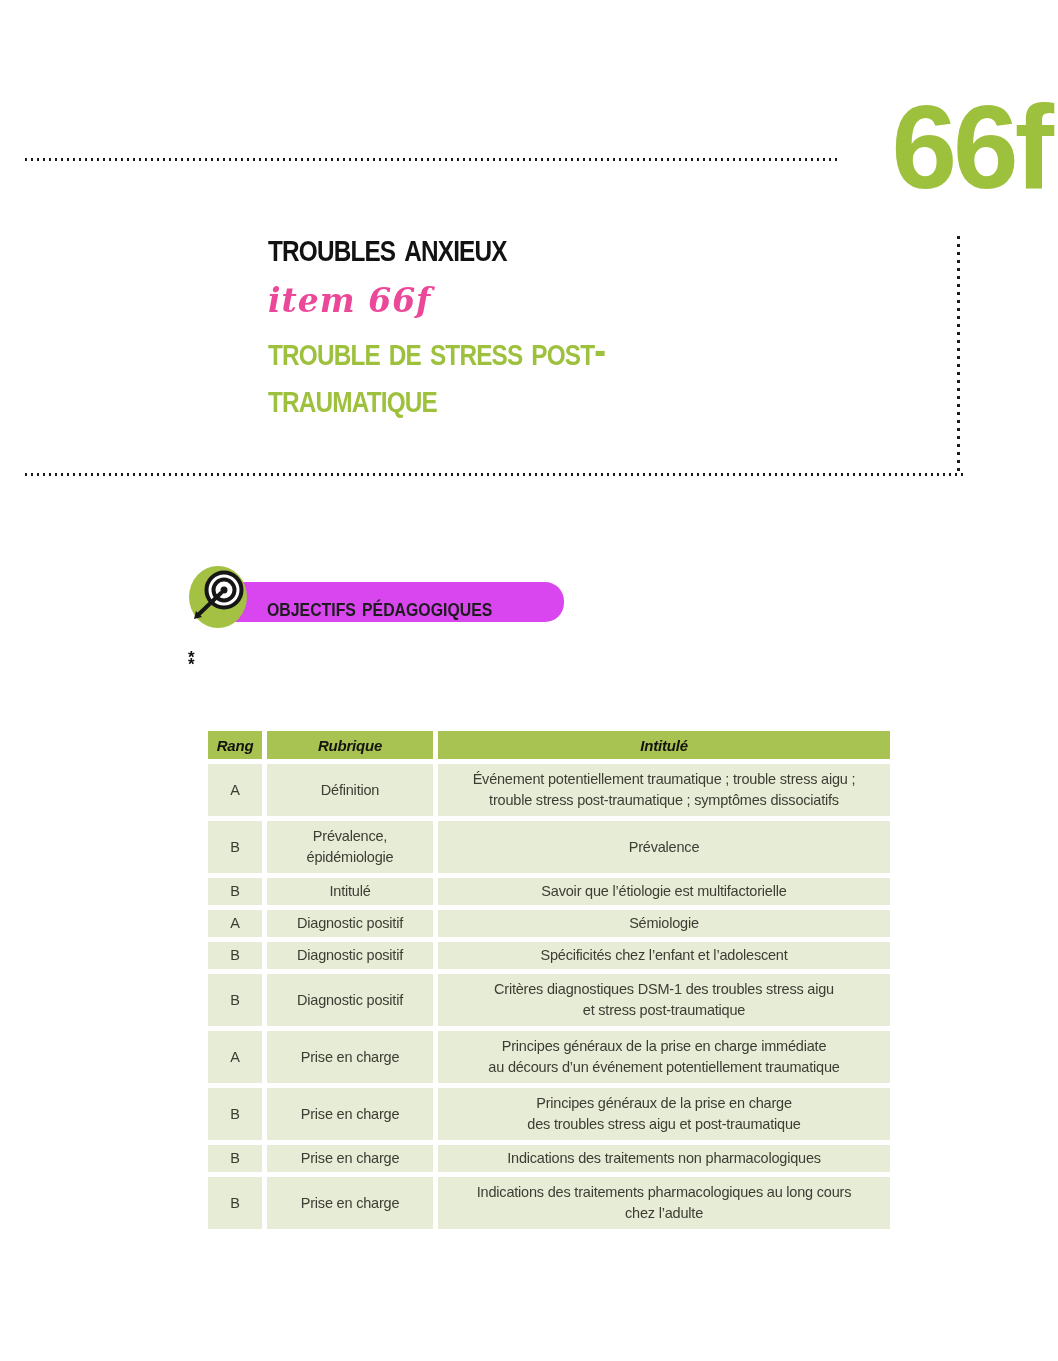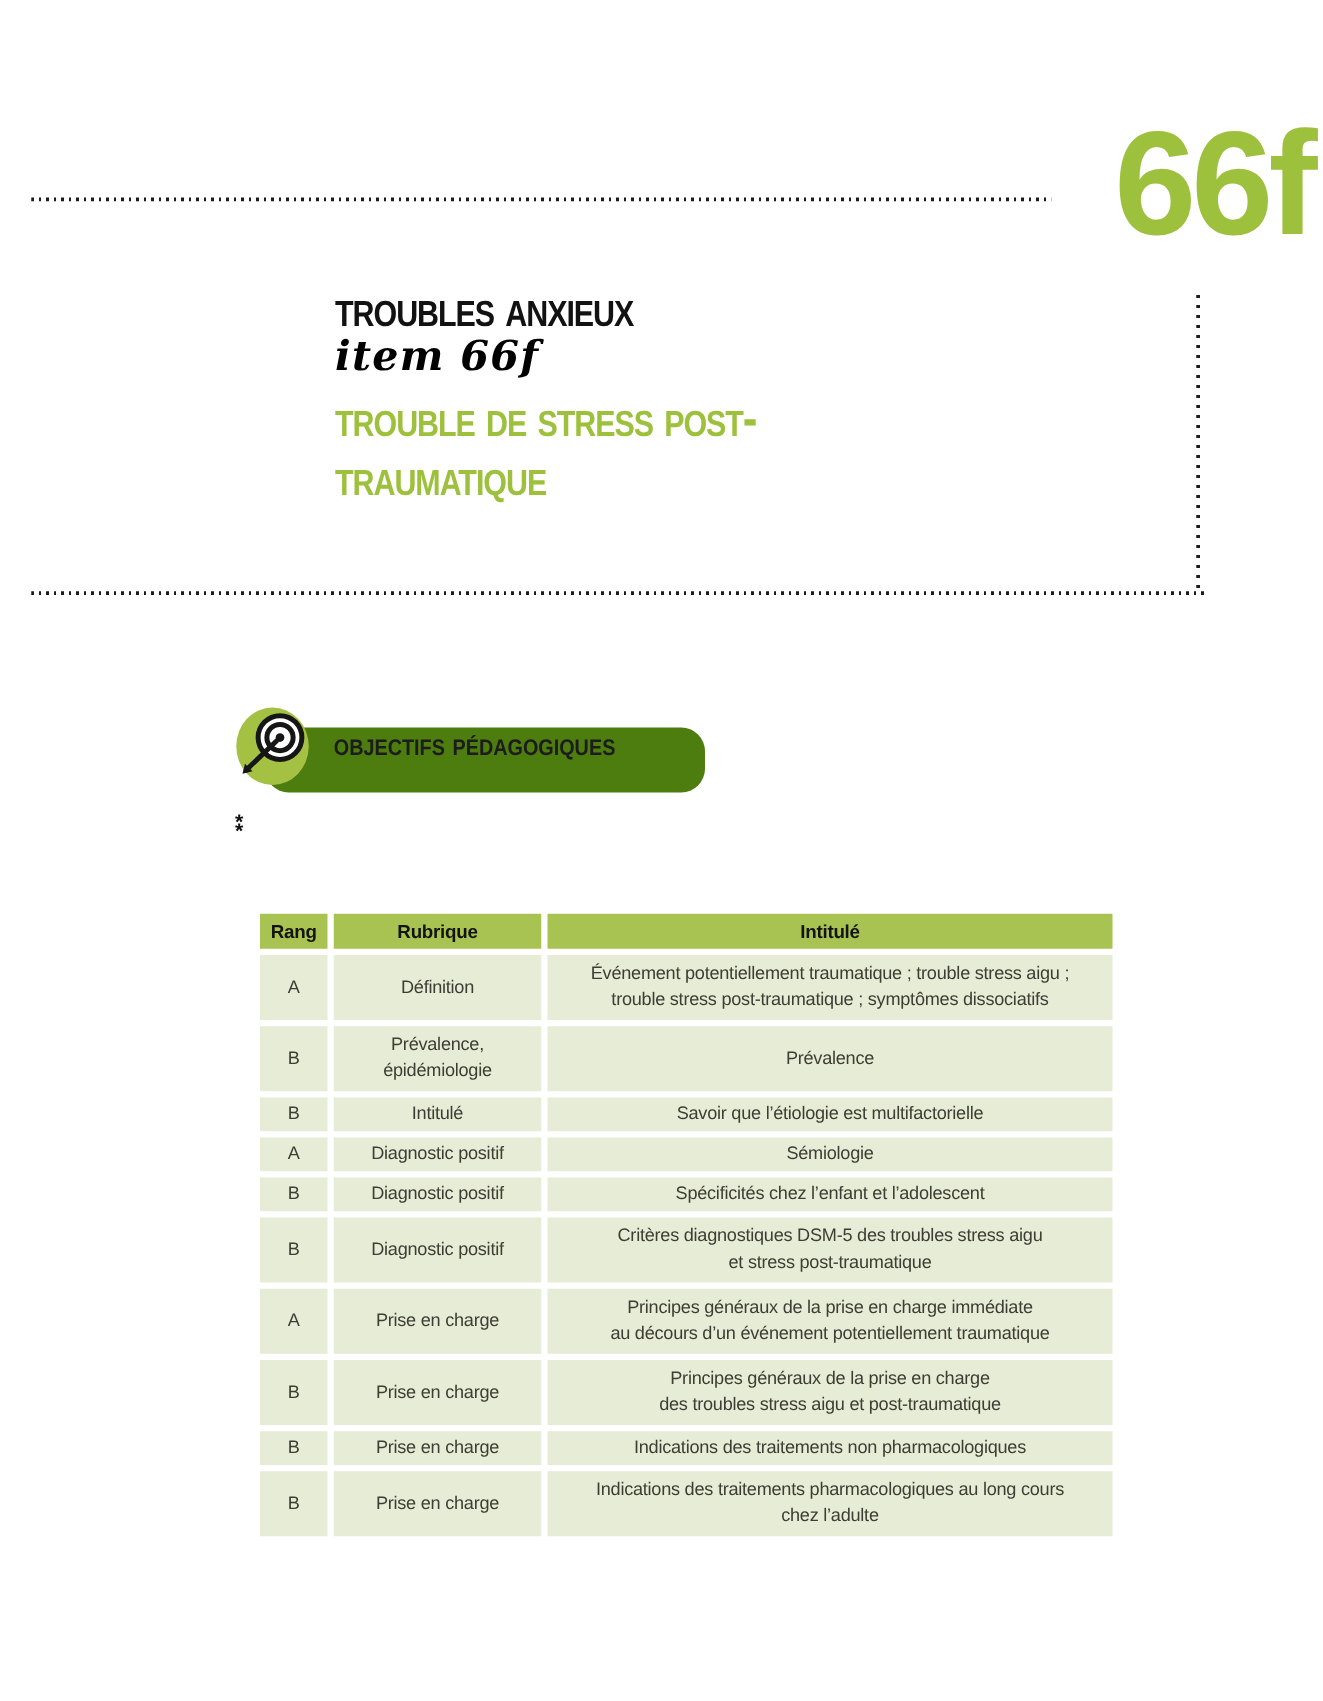--- a/index.html
+++ b/index.html
@@ -54,25 +54,26 @@
     text-transform: lowercase;
     font-size: 42px;
     font-weight: bold;
     letter-spacing: -1px;
     color: #121212;
     transform: scaleX(0.84);
     transform-origin: left top;
     line-height: 1.0;
   }
   .title-script {
+    margin-top: 16px;
     font-family: "DejaVu Serif", serif;
     font-style: italic;
     font-weight: bold;
     font-size: 33px;
-    color: #000000;
+    color: #ec4899;
     letter-spacing: 1px;
     line-height: 1.0;
   }
   .title-green {
     margin-top: 10px;
     width: 440px;
     font-variant: small-caps;
     text-transform: lowercase;
     font-size: 42px;
     font-weight: bold;
@@ -83,25 +84,25 @@
     line-height: 1.12;
   }
 
   
   .obj-banner { position: absolute; left: 188px; top: 565px; }
   .obj-pill {
     position: absolute;
     left: 24px;
     top: 17px;
     width: 352px;
-    height: 52px;
-    background: #4d7c0f;
+    height: 40px;
+    background: #d946ef;
     border-radius: 19px;
     display: flex;
-    align-items: flex-start;
+    align-items: flex-end;
     padding-left: 55px;
   }
   .obj-pill-label {
     font-variant: small-caps;
     text-transform: lowercase;
     font-size: 25px;
     font-weight: bold;
     letter-spacing: 0px;
     color: #1c1c1c;
     transform: scaleX(0.88);
@@ -151,20 +152,21 @@
   .rank-table th {
     background: #a9c353;
     color: #14140f;
     font-size: 15px;
     font-weight: bold;
     height: 28px;
     text-align: center;
     vertical-align: middle;
     padding: 0 4px;
     letter-spacing: -0.2px;
+    font-style: italic;
   }
   .rank-table td {
     background: #e7ecd6;
     color: #3d3d33;
     font-size: 14.5px;
     text-align: center;
     vertical-align: middle;
     padding: 3px 6px;
     line-height: 21px;
     letter-spacing: -0.2px;
@@ -248,21 +250,21 @@
       <td>Sémiologie</td>
     </tr>
     <tr class="h1">
       <td>B</td>
       <td>Diagnostic positif</td>
       <td>Spécificités chez l’enfant et l’adolescent</td>
     </tr>
     <tr class="h2">
       <td>B</td>
       <td>Diagnostic positif</td>
-      <td>Critères diagnostiques DSM-5 des troubles stress aigu
+      <td>Critères diagnostiques DSM-1 des troubles stress aigu
 et stress post-traumatique</td>
     </tr>
     <tr class="h2">
       <td>A</td>
       <td>Prise en charge</td>
       <td>Principes généraux de la prise en charge immédiate
 au décours d’un événement potentiellement traumatique</td>
     </tr>
     <tr class="h2">
       <td>B</td>

